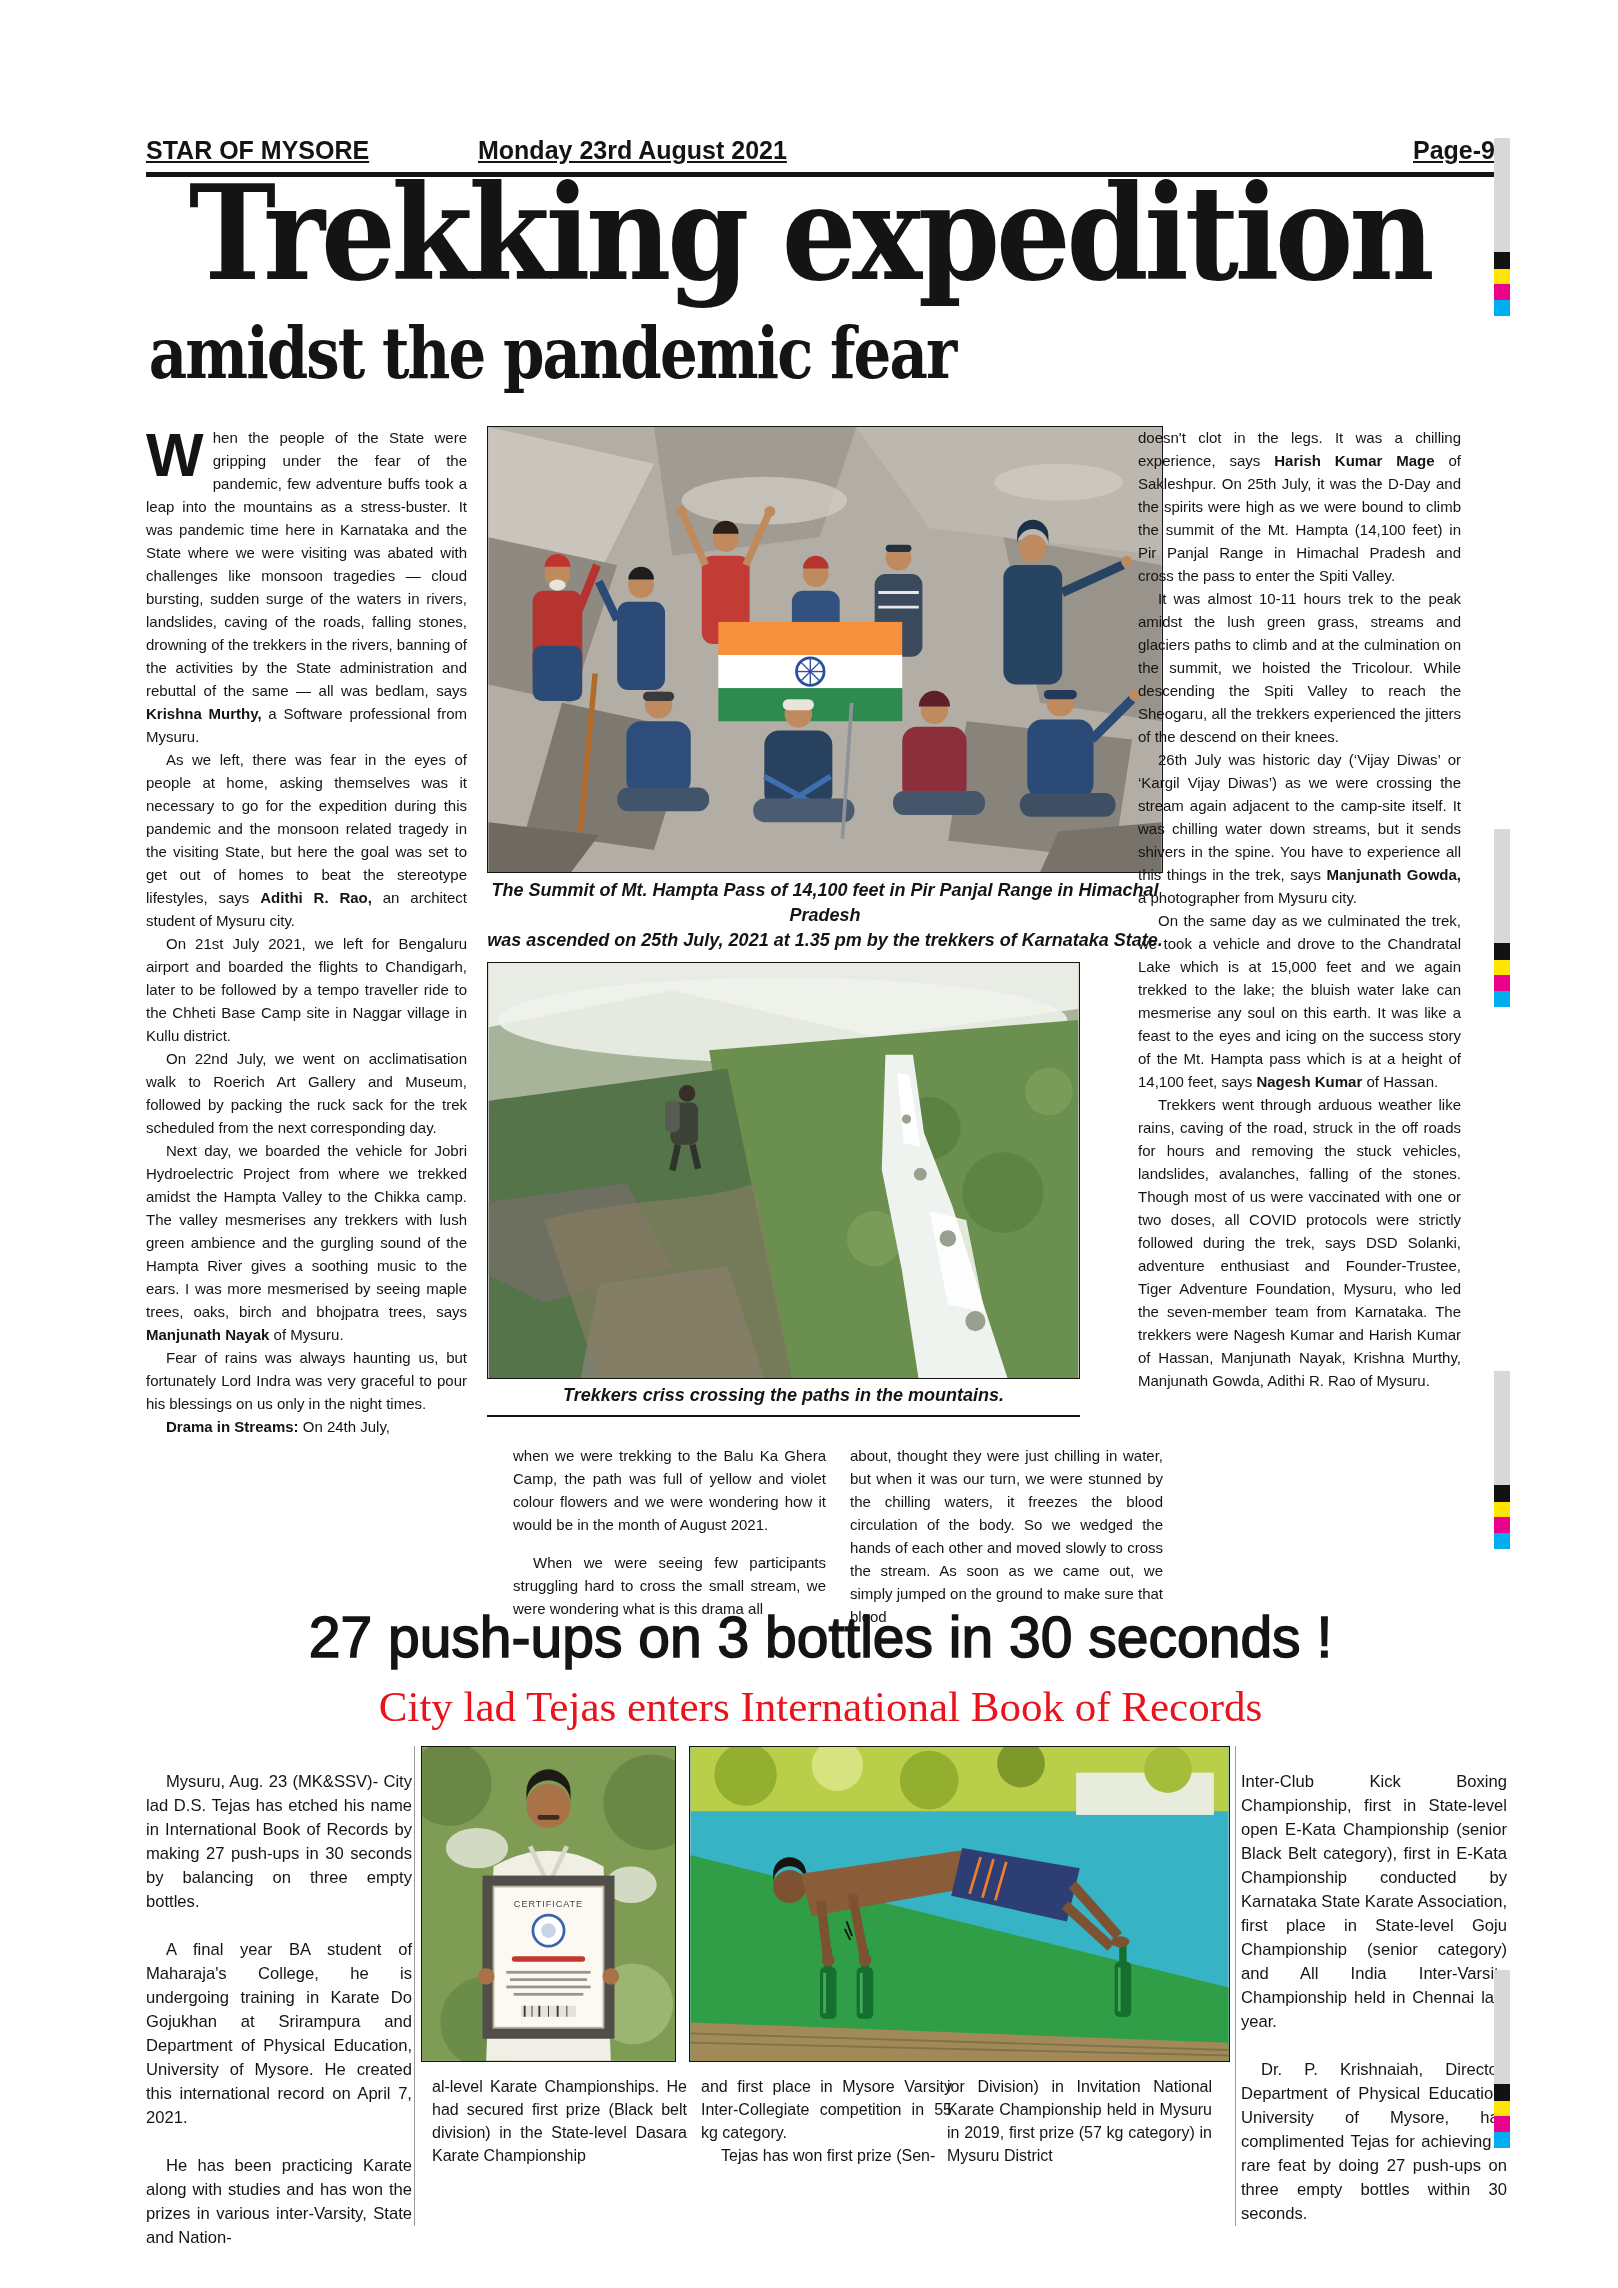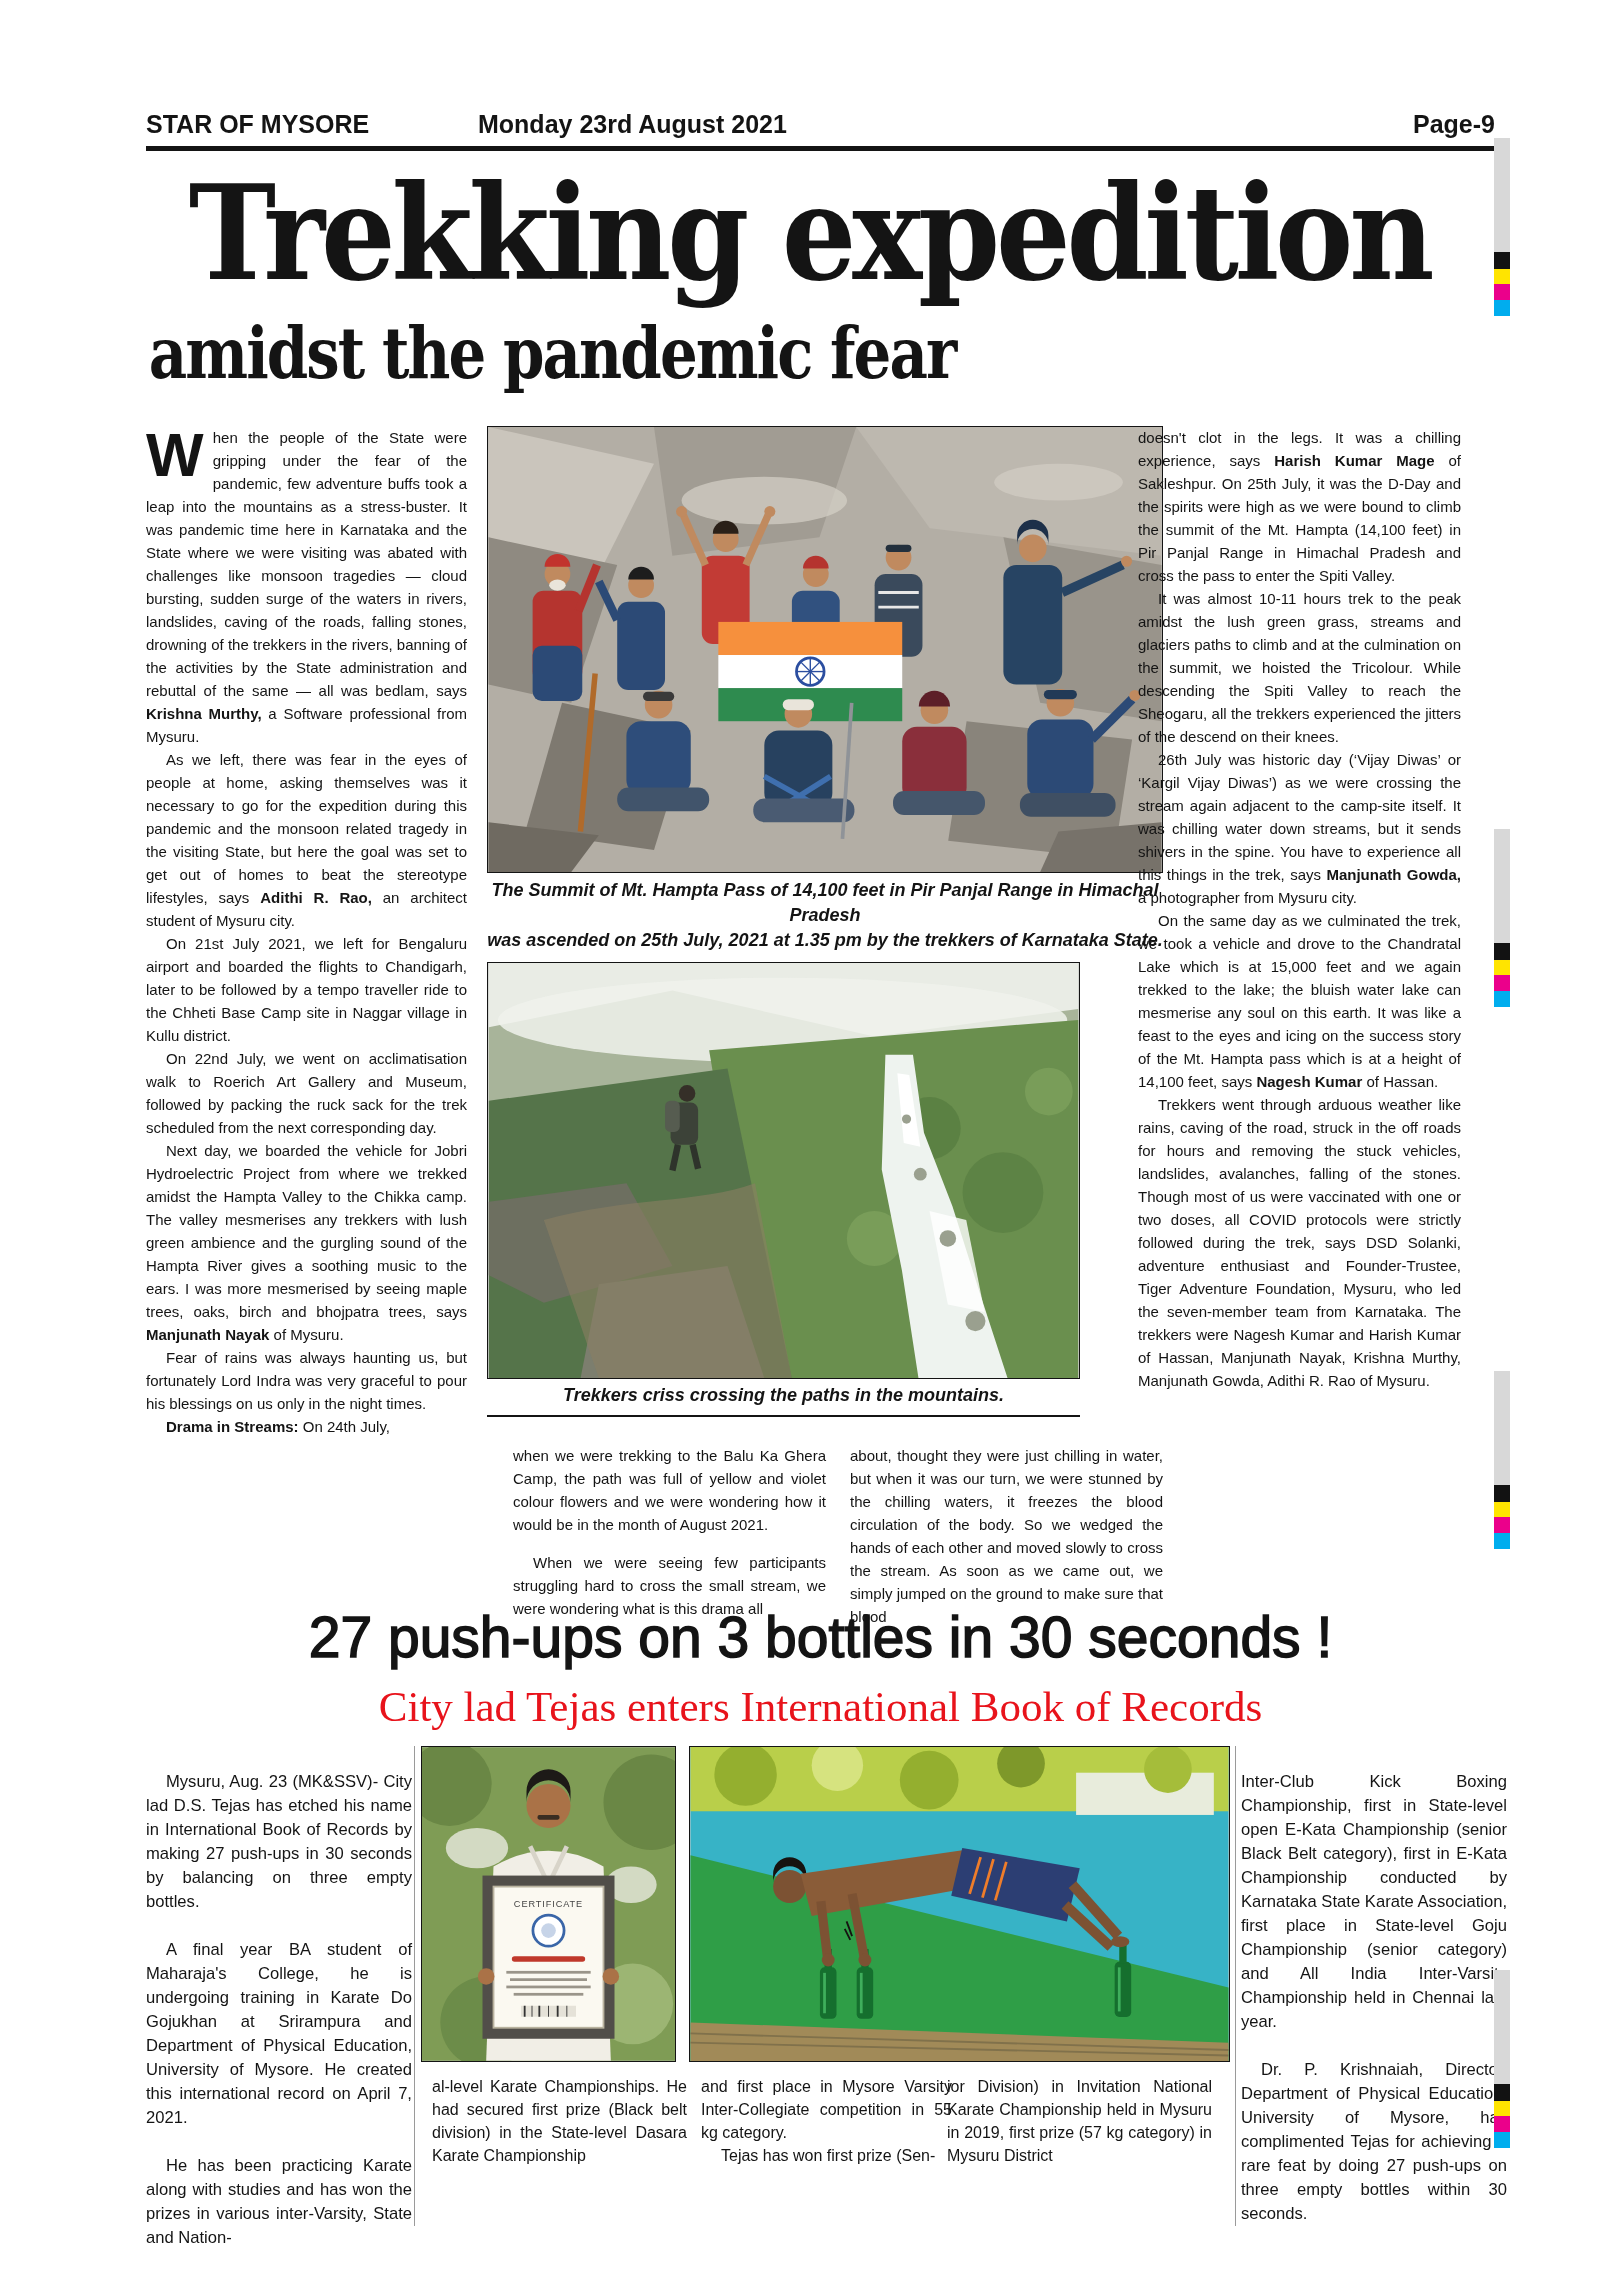--- a/index.html
+++ b/index.html
@@ -1,21 +1,21 @@
 <!DOCTYPE html>
 <html style="font-size:14.8px"><head>
 <meta charset="utf-8">
 <style>
   html,body{margin:0;padding:0;background:#e9e9e9;}
   .page{position:relative;width:1619px;height:2289px;background:#ffffff;margin:0 auto;
         font-family:"Liberation Sans",sans-serif;color:#141414;overflow:hidden;}
 
   
-  .hdr{position:absolute;left:146px;top:110px;width:1349px;display:flex;align-items:center;
-       border-bottom:5.5px solid #141414;padding-bottom:7.4px;font-weight:bold;font-size:25px;}
+  .hdr{position:absolute;left:146px;top:136px;width:1349px;display:flex;align-items:center;
+       border-bottom:5.5px solid #141414;padding-bottom:7.4px;font-weight:bold;font-size:25px;text-decoration:underline;}
   .hdr .mast{width:332px;}
   .hdr .dt{flex:1;text-align:left;}
   .hdr .pg{margin-left:auto;}
 
   
   .h1{position:absolute;left:0;top:155px;width:1619px;text-align:center;
       font-family:"DejaVu Serif",serif;font-weight:bold;font-size:103px;letter-spacing:-3.7px;
       transform:scale(1.14,1.28);transform-origin:center top;white-space:nowrap;}
   .h2{position:absolute;left:146px;top:312px;width:812px;text-align:center;
       font-family:"DejaVu Serif",serif;font-weight:bold;font-size:54px;letter-spacing:-1.8px;

